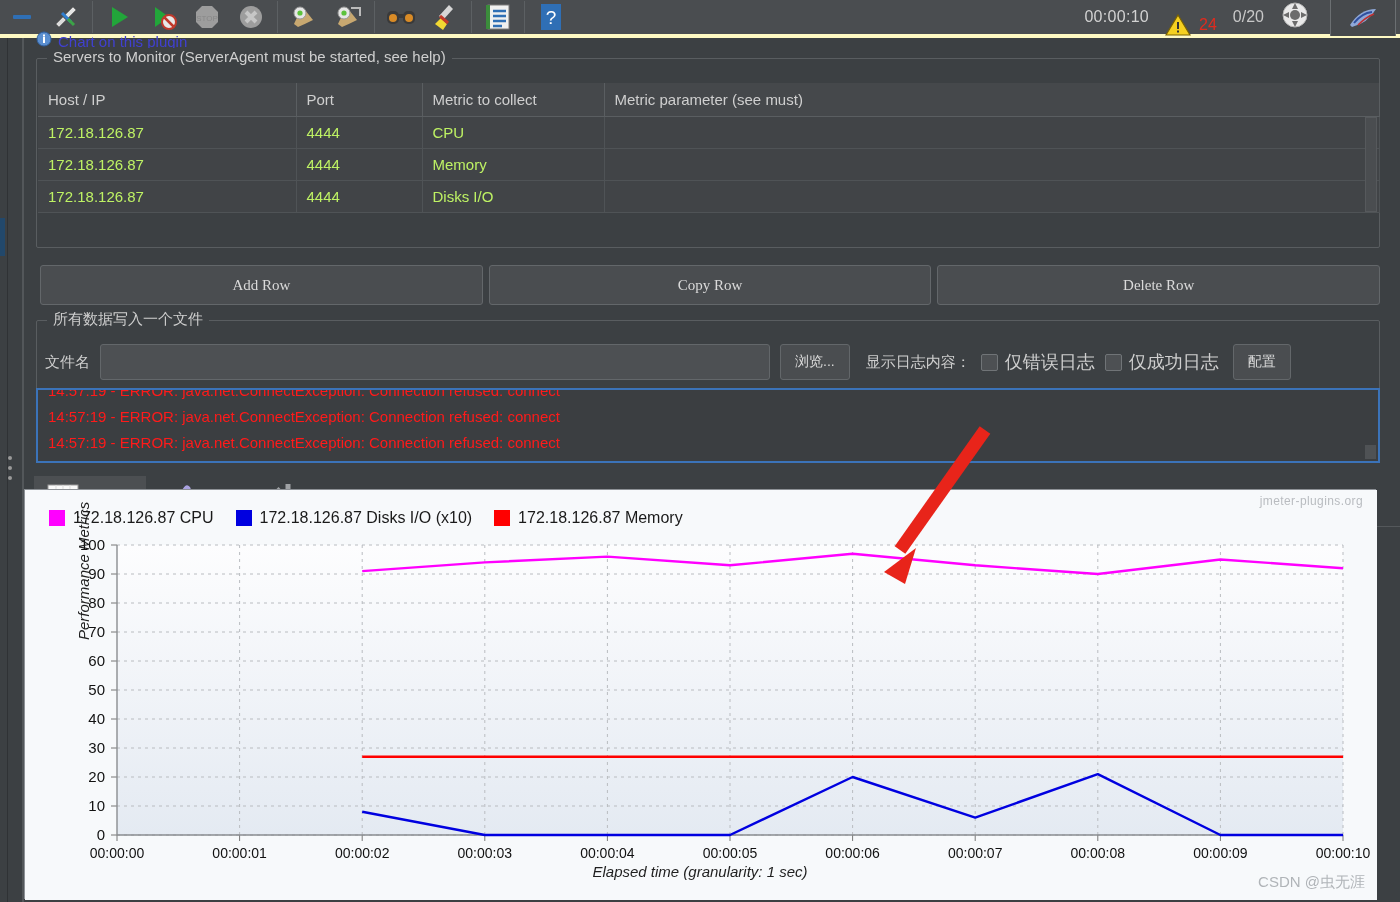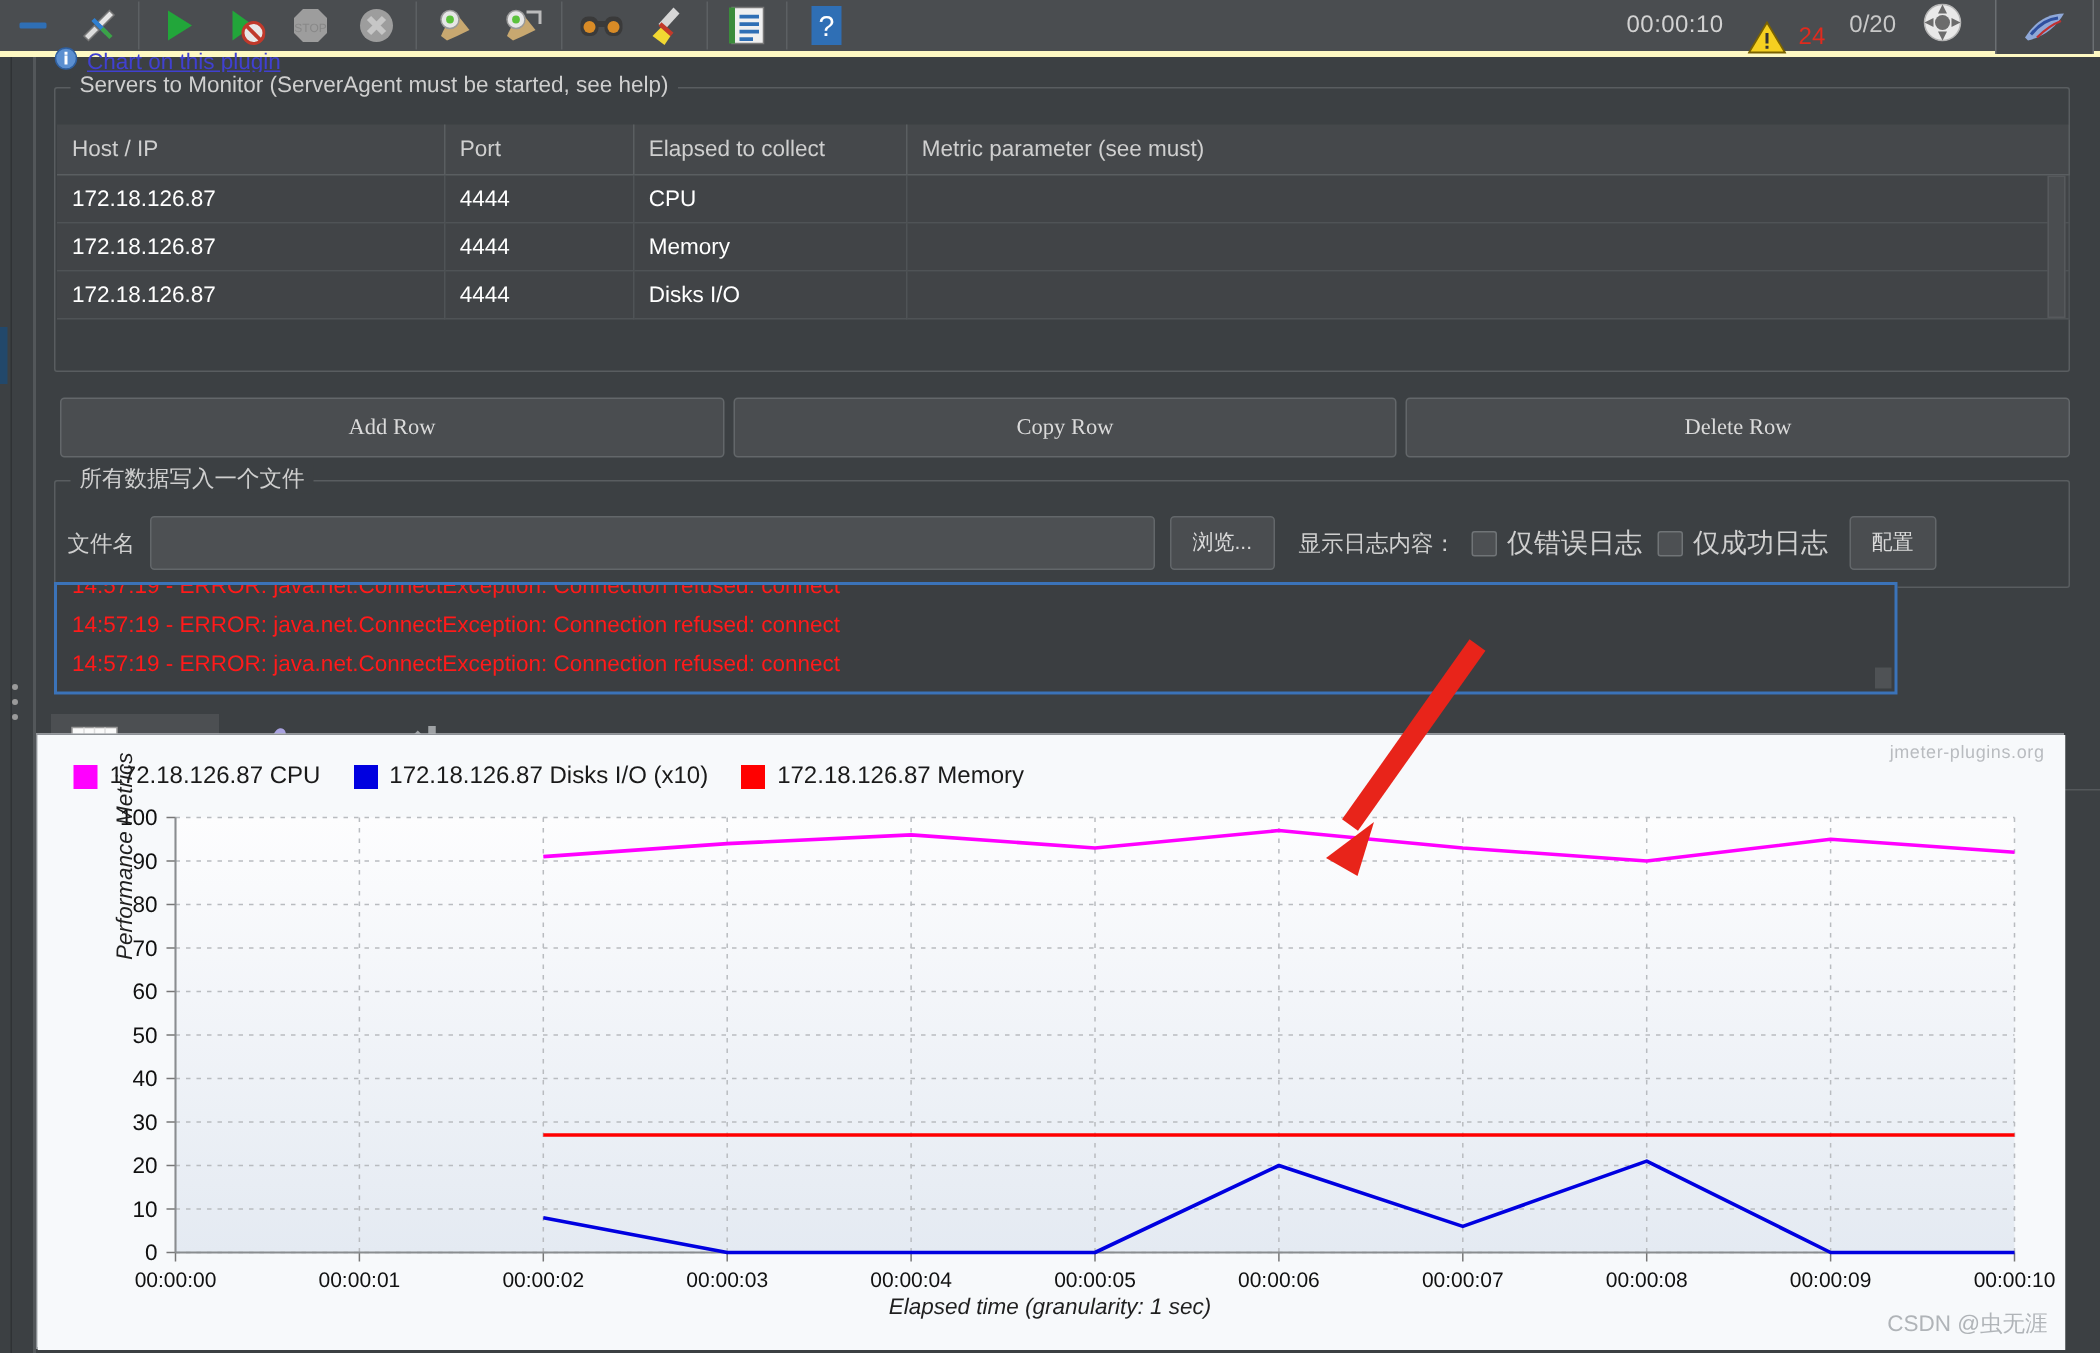--- a/index.html
+++ b/index.html
@@ -85,21 +85,21 @@
   #servers-table {
     position: absolute; left: 1px; top: 24px; width: 1341px;
     border-collapse: collapse; table-layout: fixed;
   }
   #servers-table th {
     background: #45484b; color: #cfcfcf; font-weight: normal; font-size: 15px;
     text-align: left; padding: 8px 10px; height: 32px;
     border-right: 1px solid #5a5e61; border-bottom: 1px solid #5a5e61;
   }
   #servers-table td {
-    background: #414447; color: #ffffff; font-size: 15px;
+    background: #414447; color: #bef264; font-size: 15px;
     padding: 0 10px; height: 32px;
     border-right: 1px solid #4f5356; border-bottom: 1px solid #4f5356;
   }
   .col-host { width: 258px; }
   .col-port { width: 126px; }
   .col-metric { width: 182px; }
   .col-param { width: 775px; }
   #table-scrollbar {
     position: absolute; right: 2px; top: 58px; width: 12px; height: 95px;
     background: #4a4d50; border: 1px solid #56595c;
@@ -144,21 +144,21 @@
   #logcontent-label { font-size: 15px; color: #cfcfcf; margin-left: 6px; }
   .chk-wrap { display: flex; align-items: center; gap: 7px; }
   .chk {
     width: 17px; height: 17px; background: #4d5053; border: 1px solid #707477; border-radius: 2px;
   }
   .chk-label { font-size: 18px; color: #cfcfcf; }
   #config-btn { margin-left: 4px; }
 
   
   #errlog {
-    position: absolute; left: 12px; top: 350px; width: 1229px; height: 75px;
+    position: absolute; left: 12px; top: 350px; width: 1344px; height: 75px;
     background: #3b3e41; border: 2px solid #3b73b9; overflow: hidden;
   }
   .err-line {
     color: #ff1a1a; font-size: 15px; line-height: 26px; padding-left: 10px;
     white-space: nowrap;
   }
   .err-clipped { margin-top: -12px; }
   #errlog-scroll {
     position: absolute; right: 2px; bottom: 2px; width: 11px; height: 14px;
     background: #4f5255;
@@ -363,21 +363,21 @@
     <span id="help-link">Chart on this plugin</span>
   </div>
 
   <div id="servers-group">
     <span id="servers-legend">Servers to Monitor (ServerAgent must be started, see help)</span>
     <table id="servers-table">
       <thead>
         <tr>
           <th class="col-host">Host / IP</th>
           <th class="col-port">Port</th>
-          <th class="col-metric">Elapsed to collect</th>
+          <th class="col-metric">Metric to collect</th>
           <th class="col-param">Metric parameter (see must)</th>
         </tr>
       </thead>
       <tbody>
         <tr>
           <td>172.18.126.87</td>
           <td>4444</td>
           <td>CPU</td>
           <td></td>
         </tr>

